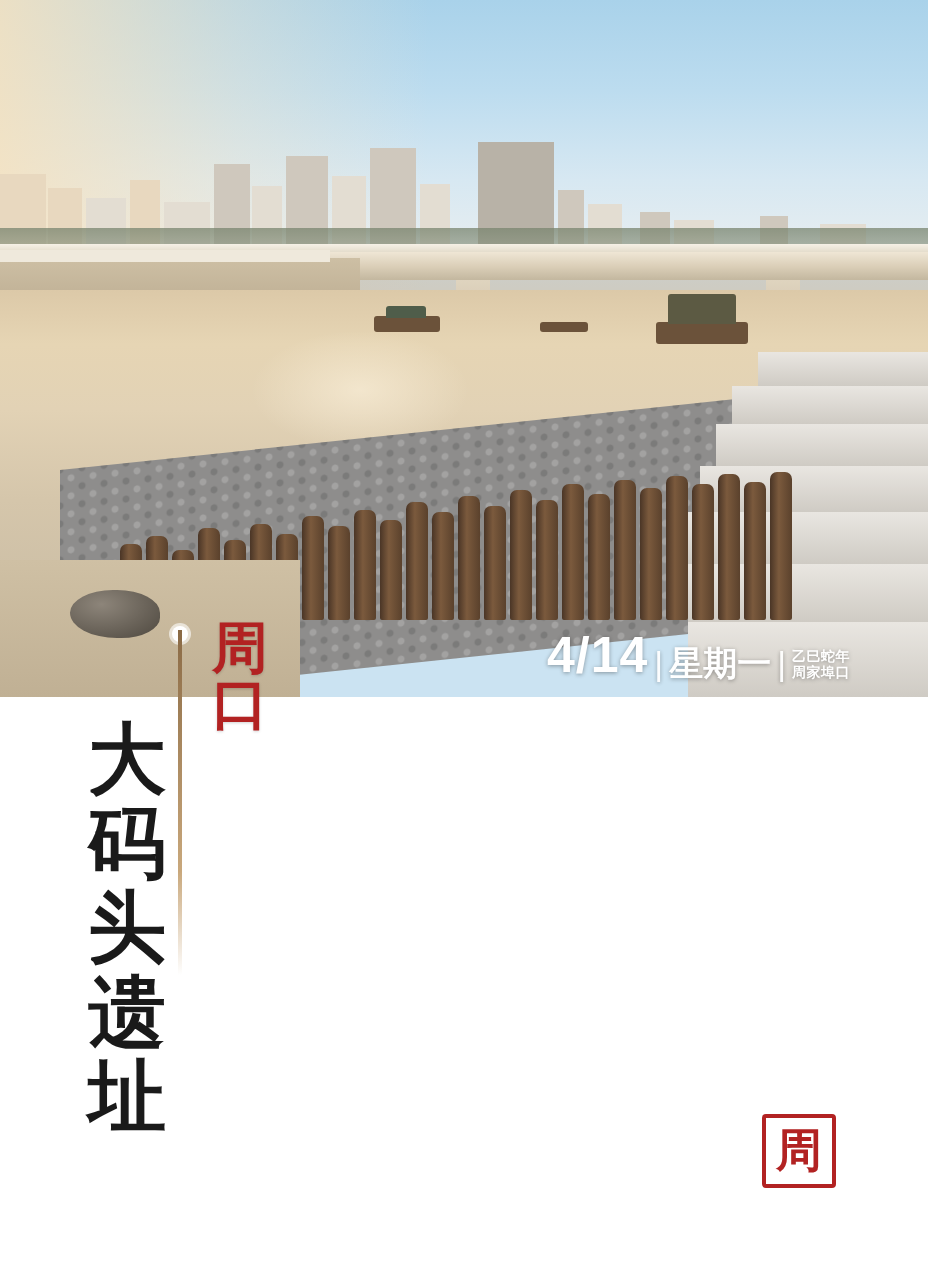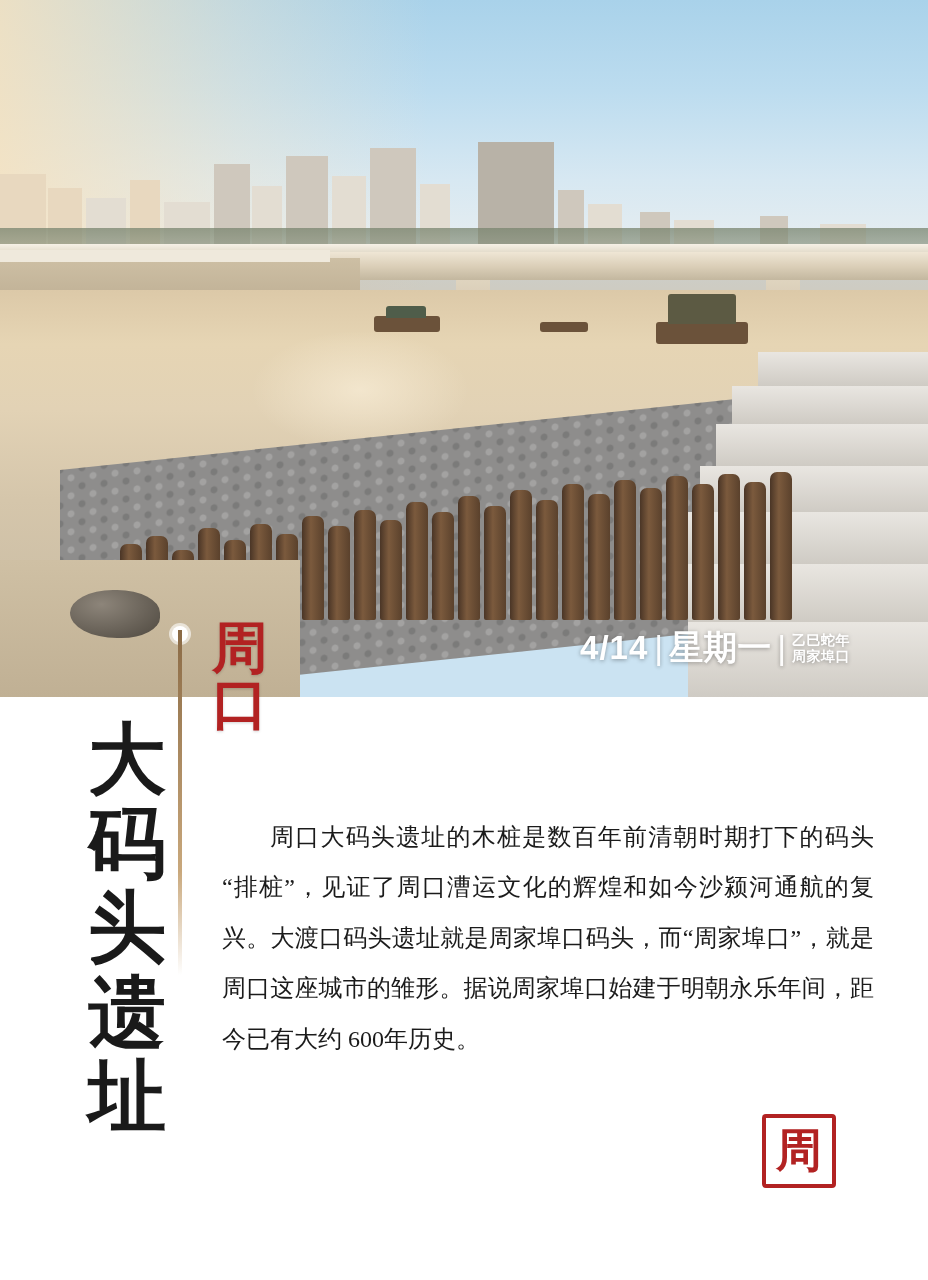--- a/index.html
+++ b/index.html
@@ -128,21 +128,21 @@
   }
 
   
   .datewrap {
     position:absolute; right:78px; top:630px;
     display:flex; align-items:flex-end; gap:6px;
     color:#ffffff;
     text-shadow: 0 1px 4px rgba(0,0,0,0.35);
   }
   .date-main {
-    font-size:33px; font-weight:700; letter-spacing:1px; line-height:1;
+    font-size:50px; font-weight:700; letter-spacing:1px; line-height:1;
     font-family:"Liberation Sans", sans-serif;
   }
   .date-sep { font-size:34px; font-weight:400; line-height:1; opacity:.95; }
   .date-week { font-size:34px; font-weight:700; line-height:1; }
   .lunar {
     display:flex; flex-direction:column; justify-content:flex-end;
     font-size:14px; line-height:1.15; font-weight:700; letter-spacing:0.5px;
   }
 
   
@@ -317,19 +317,18 @@
   <div class="timeline"></div>
 
   <div class="vtitle">
     <span>大</span>
     <span>码</span>
     <span>头</span>
     <span>遗</span>
     <span>址</span>
   </div>
 
-  <div class="bodytext">周口大码头遗址的木桩是数百年前清朝时期打下的码头“排桩”，见证了周口漕运文化的辉煌和如今沙颍河通航的复兴。大渡口码头遗址就是周家埠口码头，而“周家埠口”，就是周口这座城市的雏形。据说周家埠口始建于明朝永乐年间，距今已有大约 600年历史。</div>
 
   <div class="seal">
     <span>周</span>
   </div>
 
 </div>
 
 </body></html>

